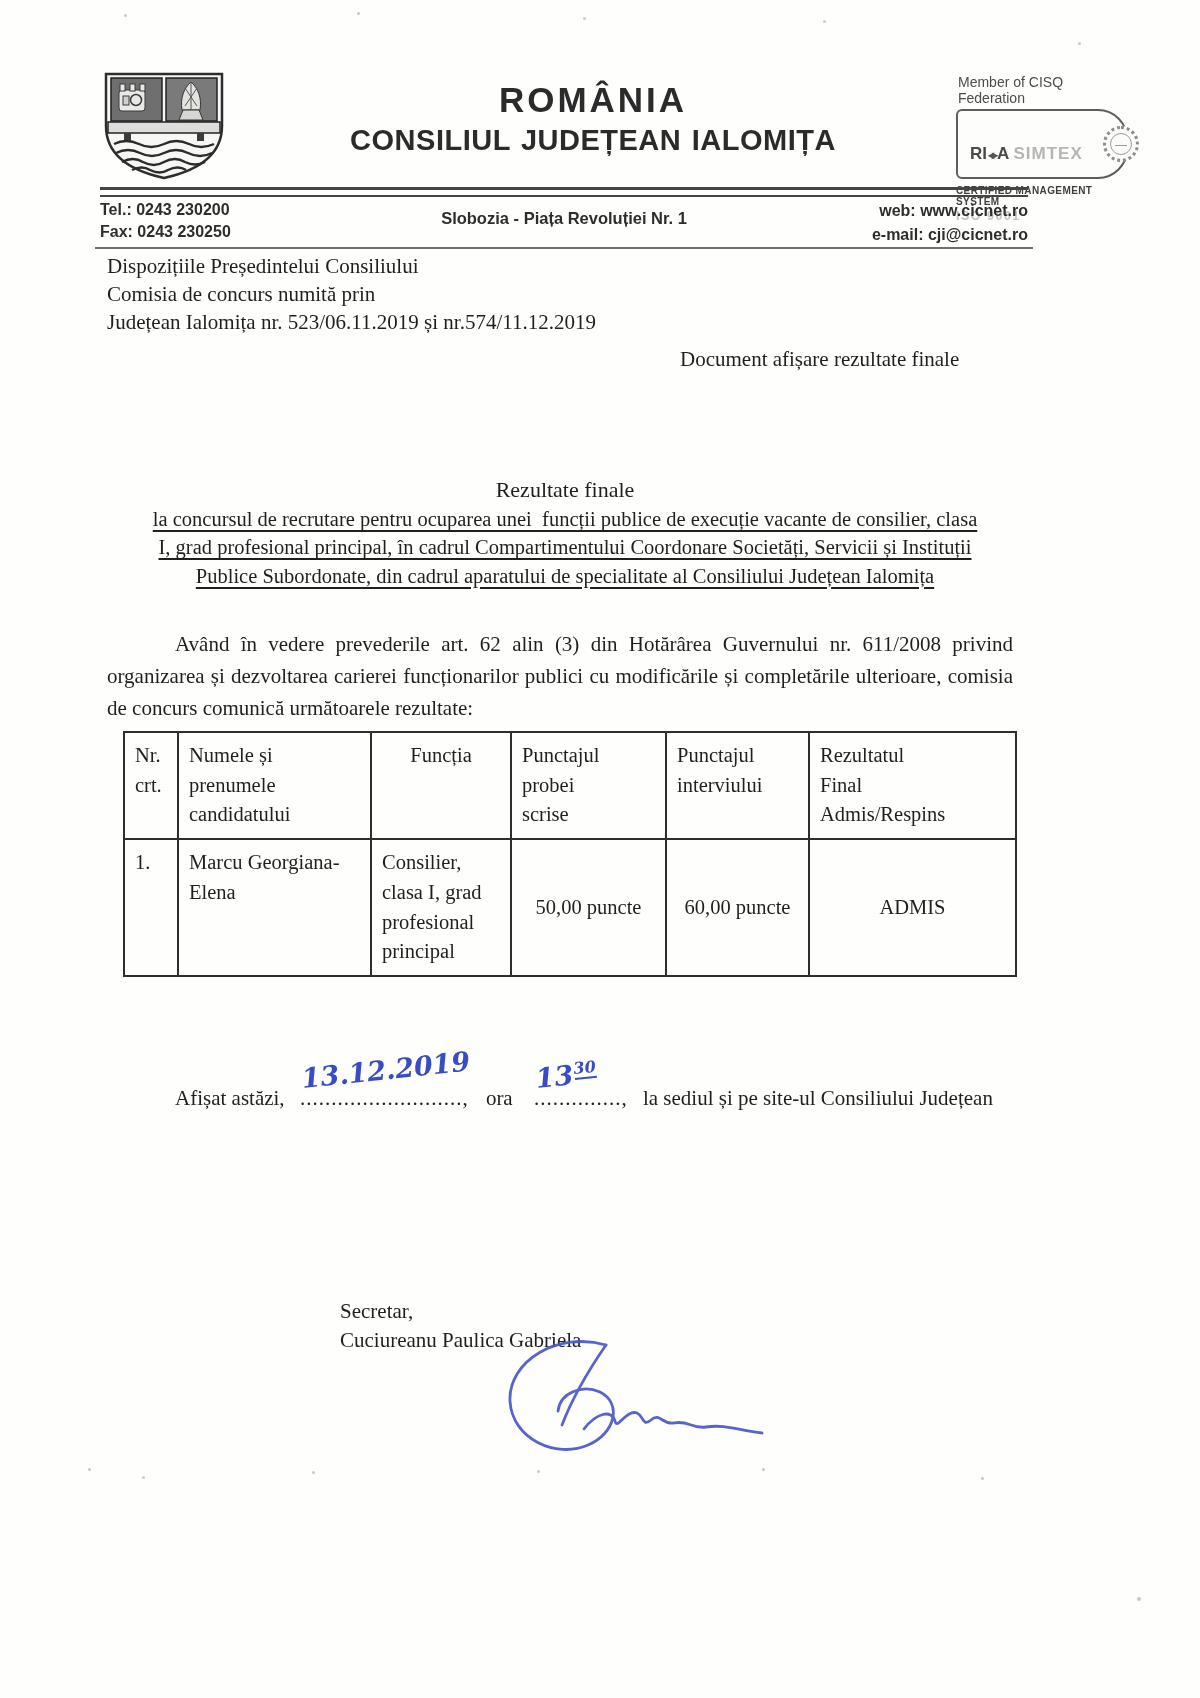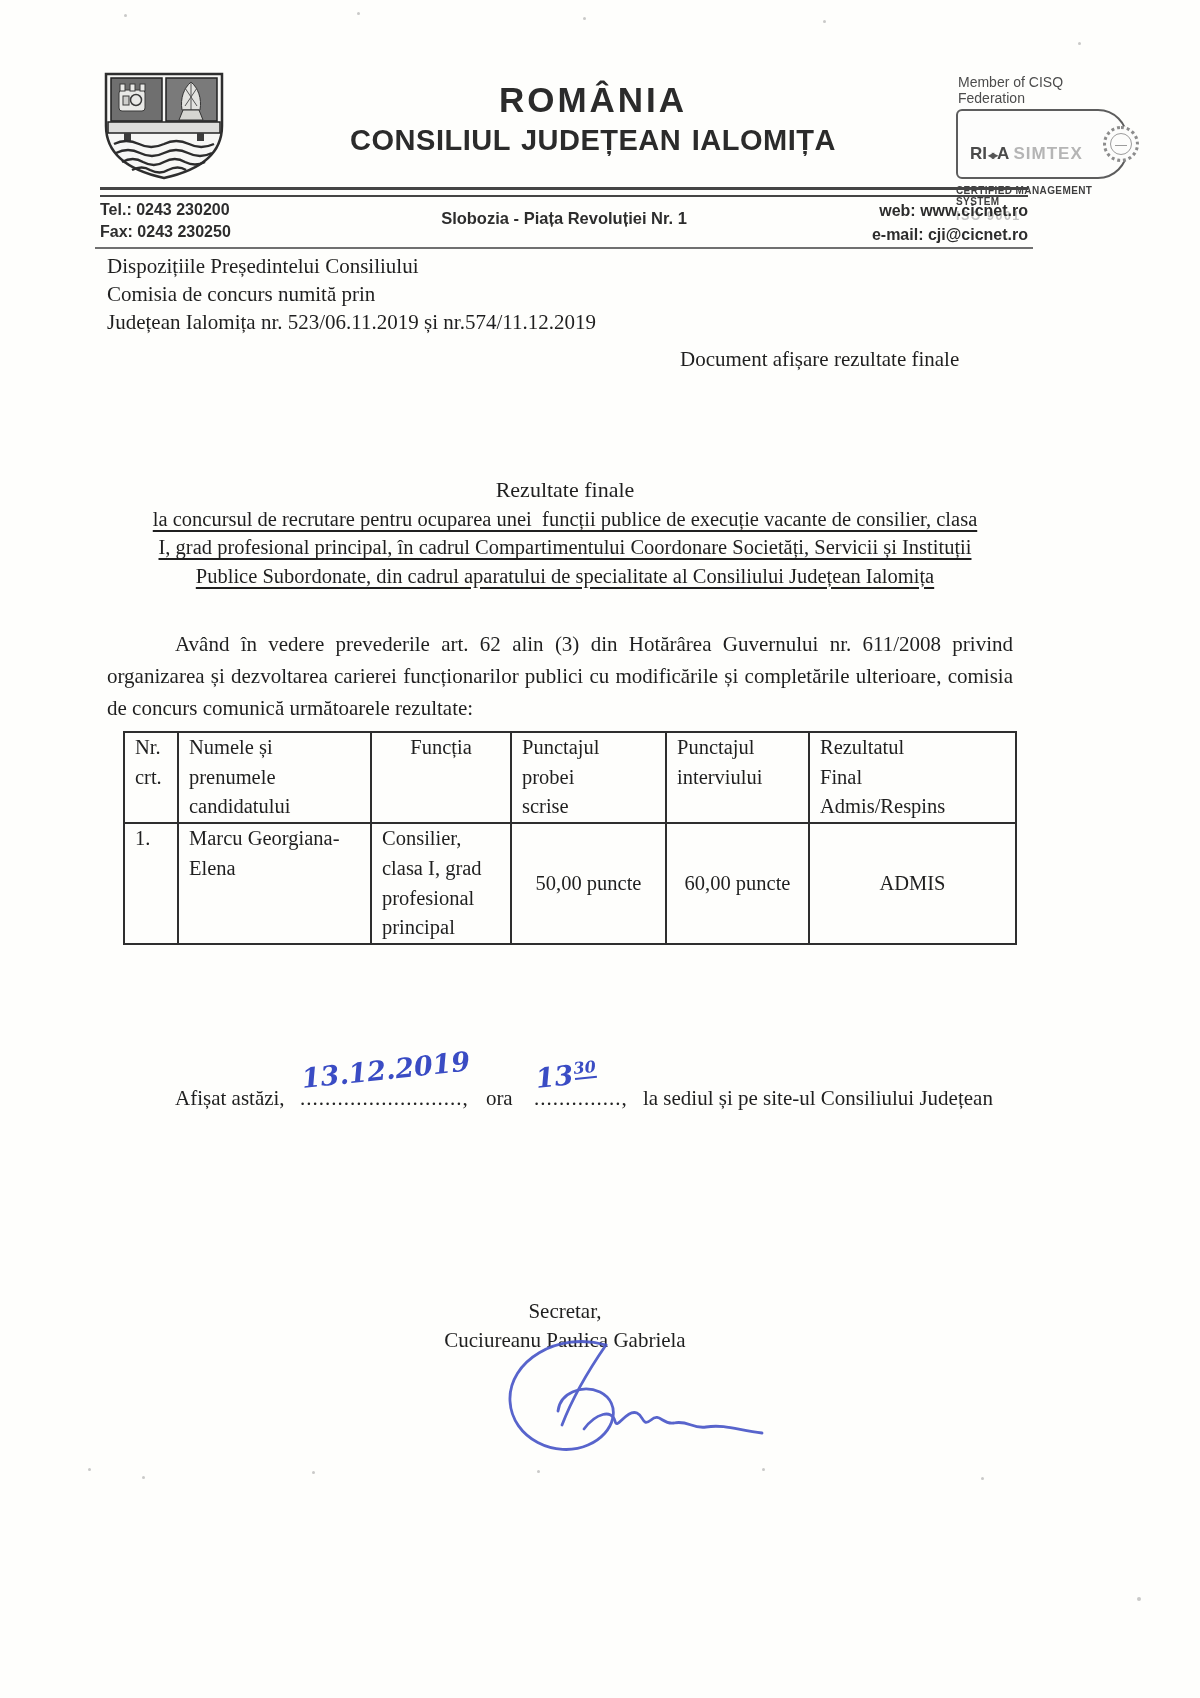--- a/index.html
+++ b/index.html
@@ -42,36 +42,36 @@
   .doc-label { position:absolute; top:347px; left:680px; font-size:21px; }
 
   .res-title { position:absolute; top:477px; left:100px; width:930px; text-align:center; font-size:22px; }
   .uheads { position:absolute; top:505px; left:92px; width:946px; text-align:center; font-size:20.5px; line-height:1.38; }
   .u-line { text-decoration:underline; text-underline-offset:4px; text-decoration-thickness:1.5px; white-space:pre-wrap; }
 
   .para { position:absolute; top:629px; left:107px; width:906px; font-size:21px; line-height:1.52; text-align:justify; text-indent:68px; }
 
   
   .rtable { position:absolute; top:731px; left:123px; border-collapse:collapse; table-layout:fixed; font-size:20.5px; background:transparent; }
-  .rtable th, .rtable td { border:2px solid #2e2e2e; padding:0 10px; font-weight:normal; text-align:left; vertical-align:top; white-space:pre-line; line-height:1.45; }
+  .rtable th, .rtable td { border:2px solid #2e2e2e; padding:8px 10px; font-weight:normal; text-align:left; vertical-align:top; white-space:pre-line; line-height:1.45; }
   .rtable th.c-fn { text-align:center; }
   .rtable tbody tr { height:112px; }
   .rtable td.mid { text-align:center; vertical-align:middle; }
 
   
   .afisat { position:absolute; top:1082px; left:107px; width:906px; font-size:21px; line-height:1.55; }
   .afisat .line1 { padding-left:68px; }
   .slot { position:relative; display:inline-block; margin:0 10px; }
   .dots { letter-spacing:1px; color:#242424; }
   .hand { position:absolute; left:4px; bottom:15px; font-family:"DejaVu Serif", serif; font-style:italic; font-weight:bold; color:#3a4cc4; font-size:27px; transform:rotate(-6deg); transform-origin:left bottom; white-space:nowrap; }
   .hand .sup { font-size:16px; vertical-align:super; border-bottom:2.5px solid #3a4cc4; margin-left:1px; }
   .ora { margin:0 6px 0 2px; }
 
   
-  .sig { position:absolute; top:1297px; left:340px; width:450px; text-align:center; font-size:21px; line-height:1.38; }
+  .sig { position:absolute; top:1297px; left:340px; width:450px; text-align:left; font-size:21px; line-height:1.38; }
   .sig-svg { position:absolute; left:148px; top:40px; }
 
   
   .noise { position:absolute; border-radius:50%; background:#8a8a8a; opacity:0.45; }
 </style>
 </head>
 <body>
 
 <div class="page">
 

